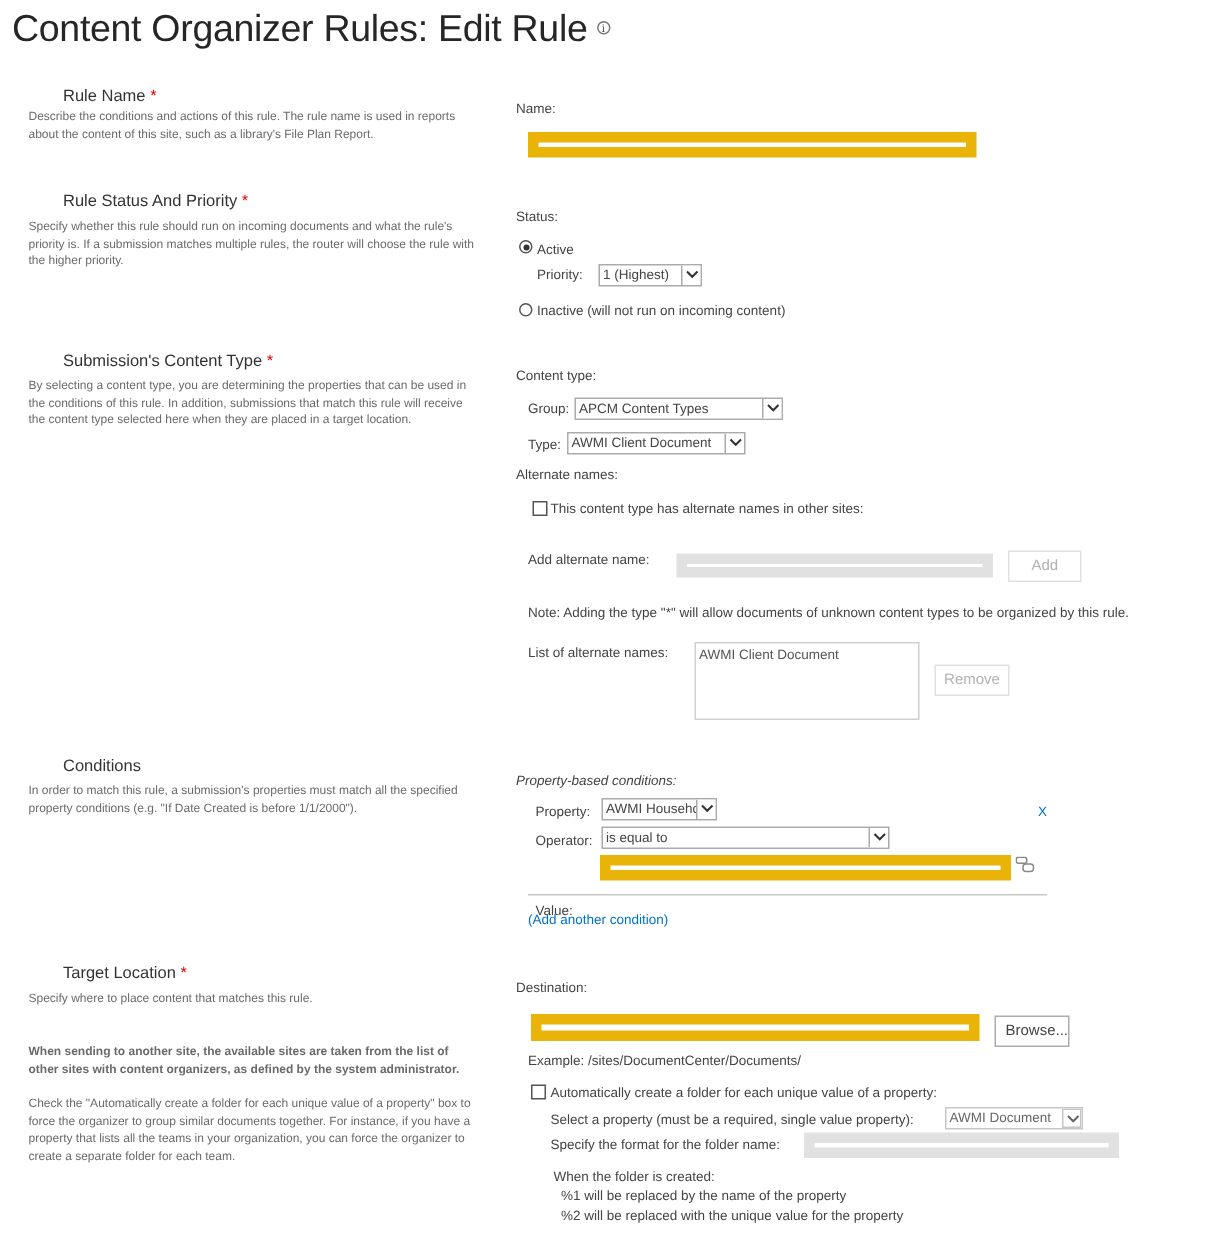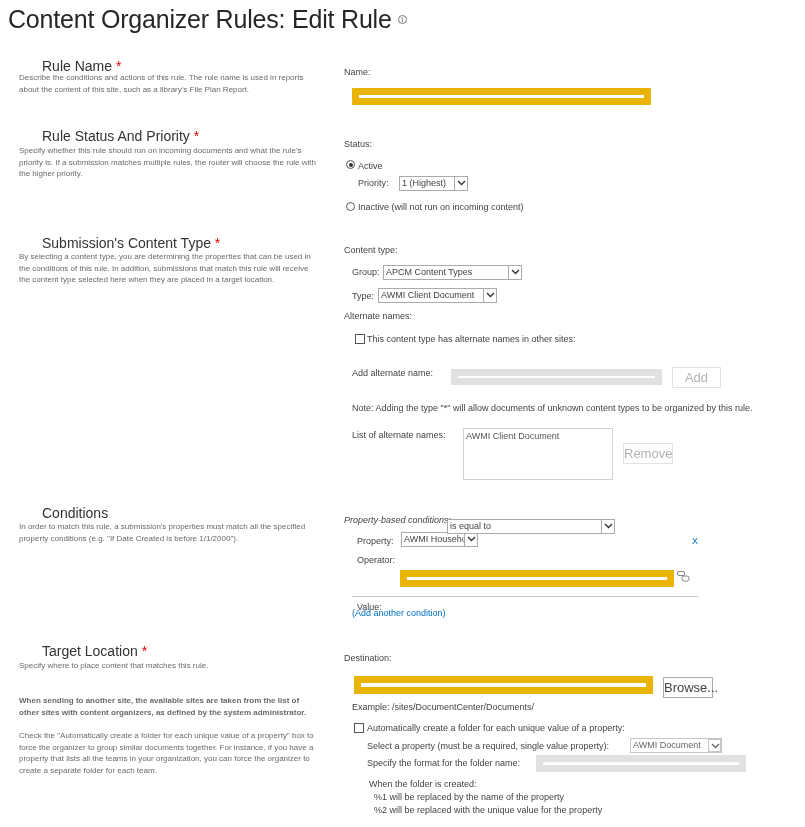--- a/index.html
+++ b/index.html
@@ -12,42 +12,42 @@
   .abs { position: absolute; }
   .page-title {
     left: 8px; top: 2px; font-size: 25px; color: #262626; font-weight: normal;
     letter-spacing: -0.2px; white-space: nowrap; line-height: 34px;
   }
   .info-icon {
     display: inline-block; width: 9px; height: 9px; border: 1px solid #777; border-radius: 50%;
     font-size: 7px; line-height: 8px; text-align: center; color: #555; vertical-align: middle;
     margin-left: 6px; position: relative; top: -2px; font-family: "DejaVu Serif", serif;
   }
-  .sec-title { font-size: 14px; color: #333333; white-space: nowrap; padding-left: 23px; }
+  .sec-title { font-size: 11px; color: #333333; white-space: nowrap; padding-left: 23px; }
   .req { color: #e00000; }
   .sec-desc { font-size: 8px; color: #6a6a6a; line-height: 11.5px; width: 300px; }
   .lbl { font-size: 9px; color: #444444; white-space: nowrap; }
   .input {
     border: 7px solid #eab308; background: #fff; font-size: 9px; color: #444;
     padding: 0 4px; line-height: 15px; height: 17px; white-space: nowrap; overflow: hidden;
   }
   .input.disabled { border-color: #e1e1e1; color: #b1b1b1; }
   .select {
     border: 1px solid #ababab; background: #fff; font-size: 9px; color: #444;
     height: 15px; line-height: 13px; padding-left: 2px; white-space: nowrap; overflow: hidden;
   }
   .select .dd {
     position: absolute; right: 0; top: 0; width: 13px; height: 13px;
     border-left: 1px solid #ababab; background: #fff;
   }
   .select .dd svg { position: absolute; left: 2px; top: 3px; }
   .select.dis { border-color: #c6c6c6; color: #666; }
   .select.dis .dd { border: 1px solid #c6c6c6; }
   .btn {
-    border: 1px solid #e1e1e1; background: #fff; color: #b1b1b1; font-size: 13px;
+    border: 1px solid #e1e1e1; background: #fff; color: #b1b1b1; font-size: 10px;
     text-align: center; line-height: 19px; height: 21px;
   }
   .btn.enabled { border-color: #ababab; color: #444; text-align: right; }
   .radio {
     width: 9px; height: 9px; border: 1px solid #555; border-radius: 50%; background: #fff;
   }
   .radio.on::after {
     content: ""; position: absolute; left: 1.5px; top: 1.5px; width: 4px; height: 4px; border-radius: 50%; background: #333;
   }
   .checkbox { width: 10px; height: 10px; border: 1px solid #555; background: #fff; }
@@ -122,21 +122,21 @@
 <div class="abs select" style="left:401px;top:532px;width:77px;">
   <span>AWMI Household</span>
   <span class="dd">
       <svg width="9" height="6" viewBox="0 0 9 6">
         <path d="M1 1 L4.5 4.5 L8 1" stroke="#333" stroke-width="1.4" fill="none"></path>
       </svg>
     </span>
 </div>
 <div class="abs link" style="left:692px;top:536px;">X</div>
 <div class="abs lbl" style="left:357px;top:555px;">Operator:</div>
-<div class="abs select" style="left:401px;top:519px;width:168px;margin-left:46px;">
+<div class="abs select" style="left:401px;top:551px;width:192px;">
   <span>is equal to</span>
   <span class="dd">
       <svg width="9" height="6" viewBox="0 0 9 6">
         <path d="M1 1 L4.5 4.5 L8 1" stroke="#333" stroke-width="1.4" fill="none"></path>
       </svg>
     </span>
 </div>
 <div class="abs lbl" style="left:357px;top:602px;text-align:right;">Value:</div>
 <div class="abs input" style="left:400px;top:570px;width:274px;padding-left:2px;"><span style="text-decoration:underline;">Claus, Santa</span></div>
 <div class="abs" style="left:677px;top:571px;">

